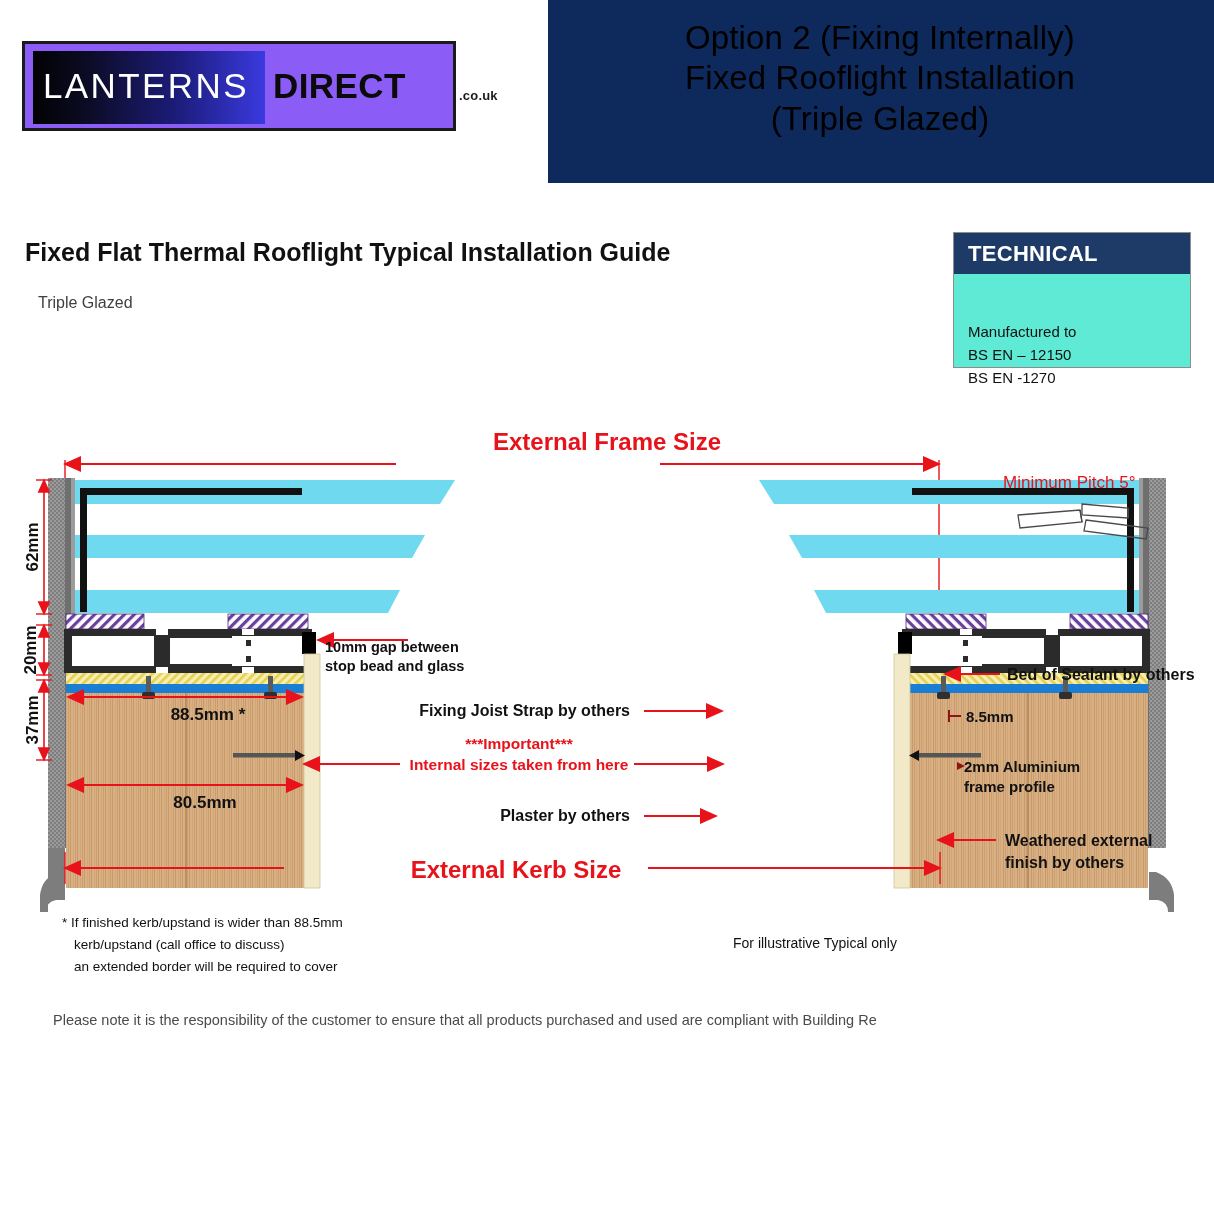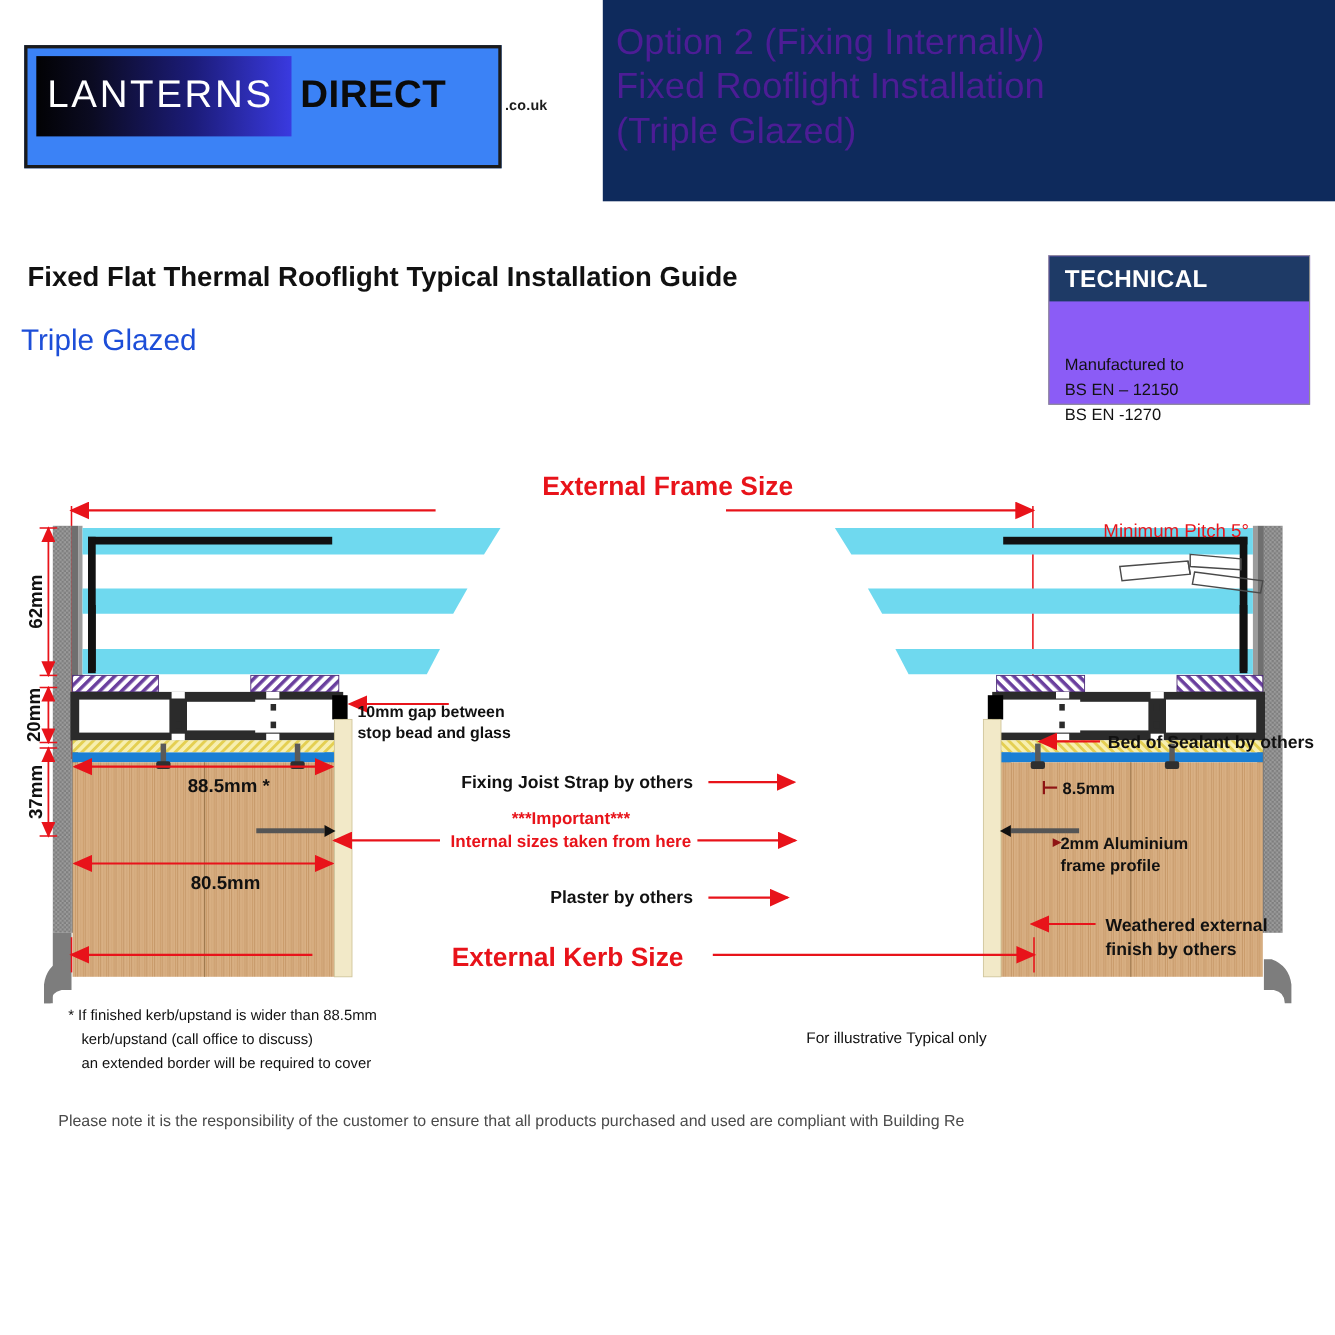--- a/index.html
+++ b/index.html
@@ -5,53 +5,53 @@
   html,body{margin:0;padding:0;}
   body{
     width:1214px;height:1214px;background:#ffffff;
     font-family:"Liberation Sans",sans-serif;
     position:relative;overflow:hidden;
   }
   
   #header-band{position:absolute;left:548px;top:0;width:666px;height:183px;background:#0e2a5c;}
   #header-title{
     position:absolute;left:560px;top:18px;width:640px;
-    text-align:left;color:#4c1d95;font-size:33px;line-height:1.22;
+    text-align:center;color:#000000;font-size:33px;line-height:1.22;
     font-weight:400;letter-spacing:0.1px;
   }
   #header-title div{white-space:nowrap;}
 
   
   #logo-box{
-    position:absolute;left:22px;top:41px;width:434px;height:112px;
-    border:3px solid #1b1b1b;background:#3b82f6;box-sizing:border-box;
+    position:absolute;left:22px;top:41px;width:434px;height:90px;
+    border:3px solid #1b1b1b;background:#8b5cf6;box-sizing:border-box;
   }
   #logo-grad{
     position:absolute;left:8px;top:7px;width:232px;height:73px;
     background:linear-gradient(90deg,#020204 0%,#0b0b22 22%,#1c1c7a 62%,#3a3ae0 100%);
   }
   #logo-lanterns{
     position:absolute;left:18px;top:22px;color:#fff;font-size:35px;
     font-weight:400;letter-spacing:2.4px;font-family:"Liberation Sans",sans-serif;
   }
   #logo-direct{
     position:absolute;left:248px;top:22px;color:#0b0b0b;font-size:35px;
     font-weight:bold;letter-spacing:0.4px;
   }
   #logo-couk{
     position:absolute;left:396px;top:44px;color:#1b1b1b;font-size:13px;
     font-weight:bold;letter-spacing:0.2px;margin-left:38px;
   }
 
   
   #main-heading{position:absolute;left:25px;top:238px;font-size:25px;font-weight:bold;color:#111;}
-  #sub-heading{position:absolute;left:19px;top:294px;font-size:27px;color:#1d4ed8;}
-
-  
-  #tech-box{position:absolute;left:953px;top:232px;width:238px;height:136px;border:1px solid #8d8d8d;background:#8b5cf6;box-sizing:border-box;}
+  #sub-heading{position:absolute;left:38px;top:294px;font-size:16px;color:#404040;}
+
+  
+  #tech-box{position:absolute;left:953px;top:232px;width:238px;height:136px;border:1px solid #8d8d8d;background:#5eead4;box-sizing:border-box;}
   #tech-head{height:41px;background:#1e3a66;color:#fff;font-size:22px;font-weight:bold;line-height:41px;padding-left:14px;box-sizing:border-box;letter-spacing:0.3px;}
   #tech-body{padding:10px 0 0 14px;font-size:15px;color:#111;line-height:1.52;margin-top:37px;}
 
   
   #diagram{position:absolute;left:0;top:400px;width:961px;height:560px;}
   #diagram svg{display:block;}
 
   
   #footnote-left{position:absolute;left:62px;top:912px;font-size:13.5px;color:#111;line-height:1.62;}
   #footnote-illustrative{position:absolute;left:733px;top:935px;font-size:14px;color:#111;}

